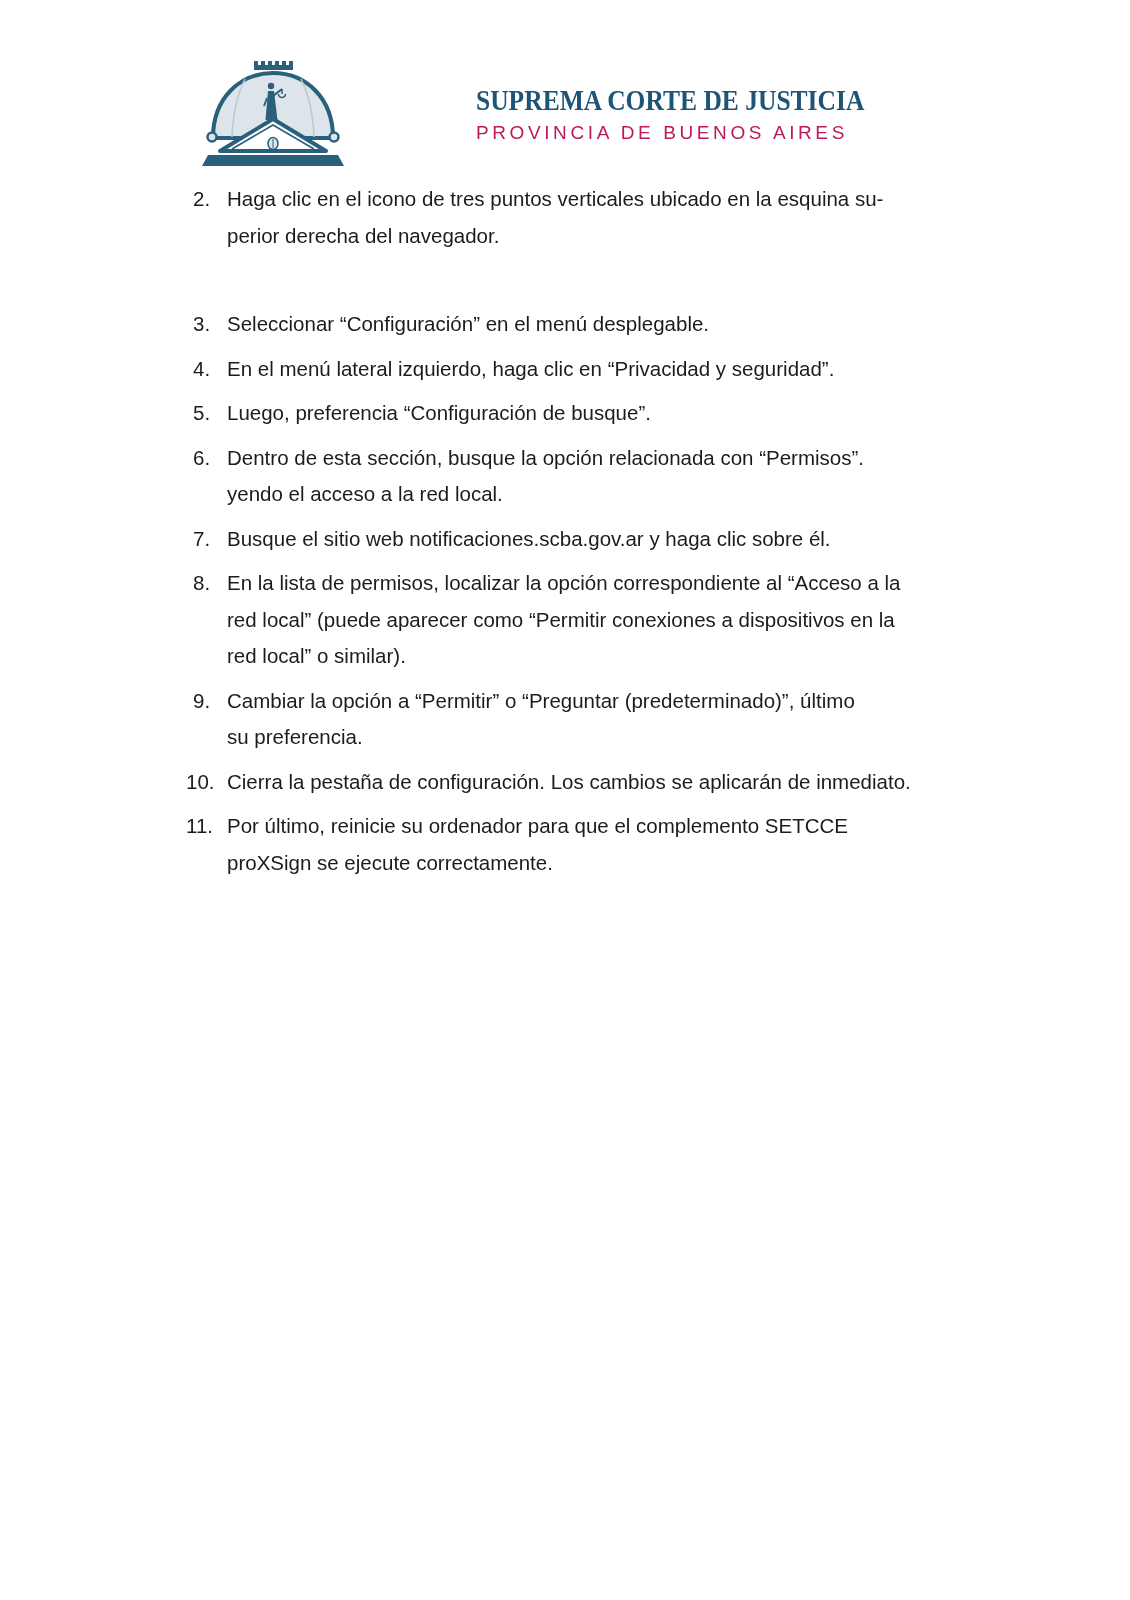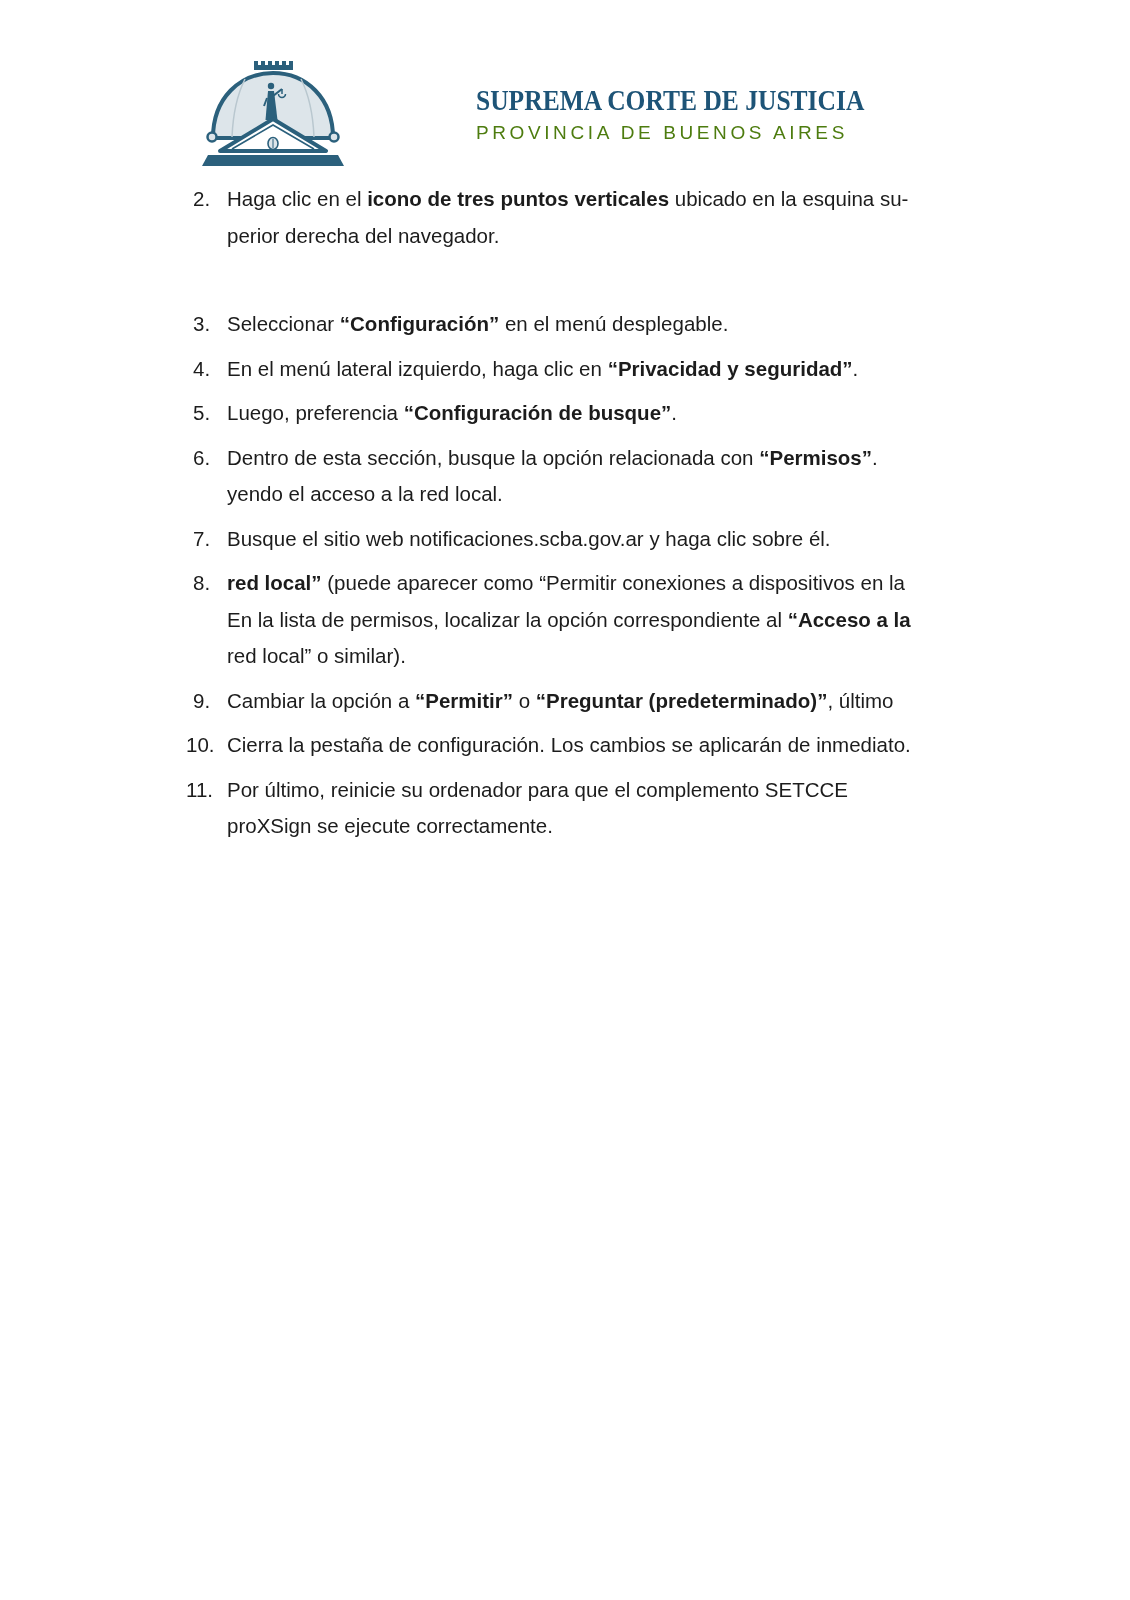--- a/index.html
+++ b/index.html
@@ -64,21 +64,21 @@
     box-sizing: border-box;
     line-height: 36.5px;
     white-space: nowrap;
   }
   .num.pad { padding-left: 7px; }
   .txt { flex: 1 1 auto; }
   .line {
     line-height: 36.5px;
     white-space: nowrap;
   }
-  .line b { font-weight: 700; }
+  .line b { font-weight: 400; }
 </style>
 </head>
 <body>
 
 <div class="page">
 
   <div class="header">
     <div class="logo">
       <svg viewBox="0 0 150 110" width="152" height="110" aria-hidden="true">
 
@@ -106,21 +106,21 @@
 
         <ellipse cx="75" cy="85.5" rx="5" ry="6" fill="#DDE5EA" stroke="#2B607C" stroke-width="1.6"></ellipse>
         <line x1="75" y1="81" x2="75" y2="90" stroke="#2B607C" stroke-width="1"></line>
 
         <path d="M10,97 L140,97 L146,108 L4,108 Z" fill="#2B607C"></path>
       </svg>
     </div>
 
     <div class="header-text">
       <div class="org-title" style="color: rgb(30, 84, 119);">SUPREMA CORTE DE JUSTICIA</div>
-      <div class="org-subtitle" style="color: #4d7c0f;">PROVINCIA DE BUENOS AIRES</div>
+      <div class="org-subtitle" style="color: #be185d;">PROVINCIA DE BUENOS AIRES</div>
     </div>
   </div>
 
   <div class="steps" id="steps" style="color: rgb(28, 28, 28);">
       <div class="li gap">
         <span class="num pad">2.</span>
         <div class="txt">
           <div class="line"><span>Haga clic en el </span><b>icono de tres puntos verticales</b><span> ubicado en la esquina su-</span></div>
           <div class="line"><span>perior derecha del navegador.</span></div>
         </div>
@@ -152,29 +152,30 @@
       </div>
       <div class="li">
         <span class="num pad">7.</span>
         <div class="txt">
           <div class="line"><span>Busque el sitio web notificaciones.scba.gov.ar y haga clic sobre él.</span></div>
         </div>
       </div>
       <div class="li">
         <span class="num pad">8.</span>
         <div class="txt">
+          <div class="line"><span>En la lista de permisos, localizar la opción correspondiente al </span><b>“Acceso a la</b></div>
           <div class="line"><b>red local”</b><span> (puede aparecer como “Permitir conexiones a dispositivos en la</span></div>
-          <div class="line"><span>En la lista de permisos, localizar la opción correspondiente al </span><b>“Acceso a la</b></div>
           <div class="line"><span>red local” o similar).</span></div>
         </div>
       </div>
       <div class="li">
         <span class="num pad">9.</span>
         <div class="txt">
           <div class="line"><span>Cambiar la opción a </span><b>“Permitir”</b><span> o </span><b>“Preguntar (predeterminado)”</b><span>, último</span></div>
+          <div class="line"><span>su preferencia.</span></div>
         </div>
       </div>
       <div class="li">
         <span class="num">10.</span>
         <div class="txt">
           <div class="line"><span>Cierra la pestaña de configuración. Los cambios se aplicarán de inmediato.</span></div>
         </div>
       </div>
       <div class="li">
         <span class="num">11.</span>

